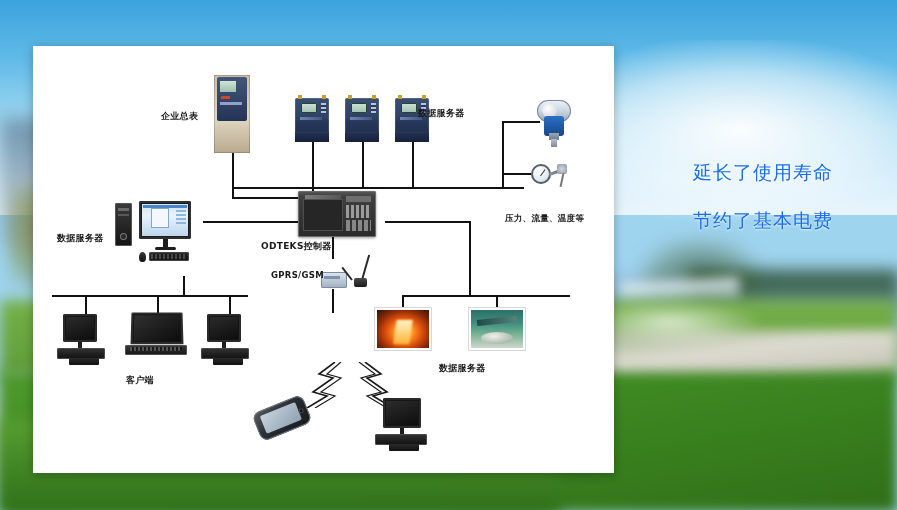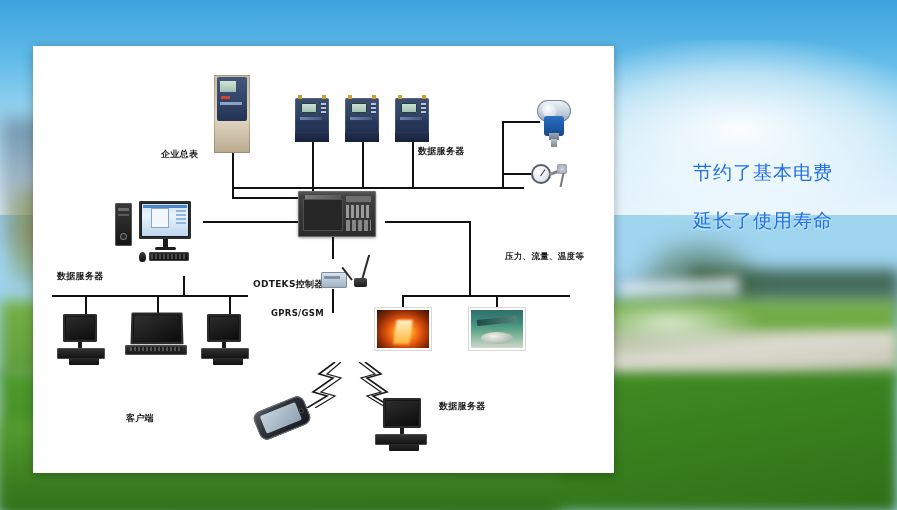--- a/index.html
+++ b/index.html
@@ -41,21 +41,21 @@
         background:radial-gradient(ellipse at 50% 50%,rgba(255,255,255,.75),rgba(255,255,255,0) 70%);filter:blur(5px);}
   .boat{left:620px;top:280px;width:120px;height:28px;
         background:linear-gradient(180deg,rgba(235,245,250,.9),rgba(150,180,205,.5));filter:blur(6px);transform:rotate(-3deg);}
 
   
   #panel{
     position:absolute;left:33px;top:46px;width:581px;height:427px;
     background:#ffffff;box-shadow:0 2px 10px rgba(0,0,0,.28);
   }
   #canvas{position:absolute;inset:0;}
-  .cn{font-family:"DejaVu Sans","Liberation Sans",sans-serif;margin-top:38px;}
+  .cn{font-family:"DejaVu Sans","Liberation Sans",sans-serif;}
 
   
   .lbl{position:absolute;color:#1a1a1a;font-size:9px;font-weight:bold;white-space:nowrap;
        font-family:"DejaVu Sans","Liberation Sans",sans-serif;letter-spacing:.3px;}
 
   
   .ln{position:absolute;background:#111;}
   .lnh{height:2px;}
   .lnv{width:2px;}
 
@@ -337,21 +337,21 @@
 
     <div class="dev" style="left:265px;top:145px;">
       <div class="ctrl">
         <div class="ttl"></div>
           <div class="tag"></div>
         <div class="screen"></div>
           <div class="keys"></div>
           <div class="keys2"></div>
       </div>
     </div>
-    <div class="lbl cn" style="left:220px;top:194px;">ODTEKS控制器</div>
+    <div class="lbl cn" style="left:228px;top:194px;">ODTEKS控制器</div>
 
     <div class="dev" style="left:80px;top:145px;width:92px;height:84px;">
       <div class="dev tower" style="left:2px;top:12px;">
         <div class="slot"></div>
           <div class="slot2"></div>
           <div class="badge"></div>
       </div>
       <div class="dev mon" style="left:26px;top:10px;">
         <div class="scr"></div>
           <div class="bar"></div>
@@ -437,15 +437,15 @@
         </div>
       <div class="stand" style="left:27px;top:30px;width:4px;height:7px;"></div>
       <div class="dev cbox" style="left:2px;top:36px;width:52px;"></div>
       <div class="dev ckbd" style="left:16px;top:46px;"></div>
     </div>
 
   </div>
 </div>
 
 <div id="copy">
+  <div class="sub">延长了使用寿命</div>
   <div class="sub">节约了基本电费</div>
-  <div class="sub">延长了使用寿命</div>
 </div>
 
 </body></html>

